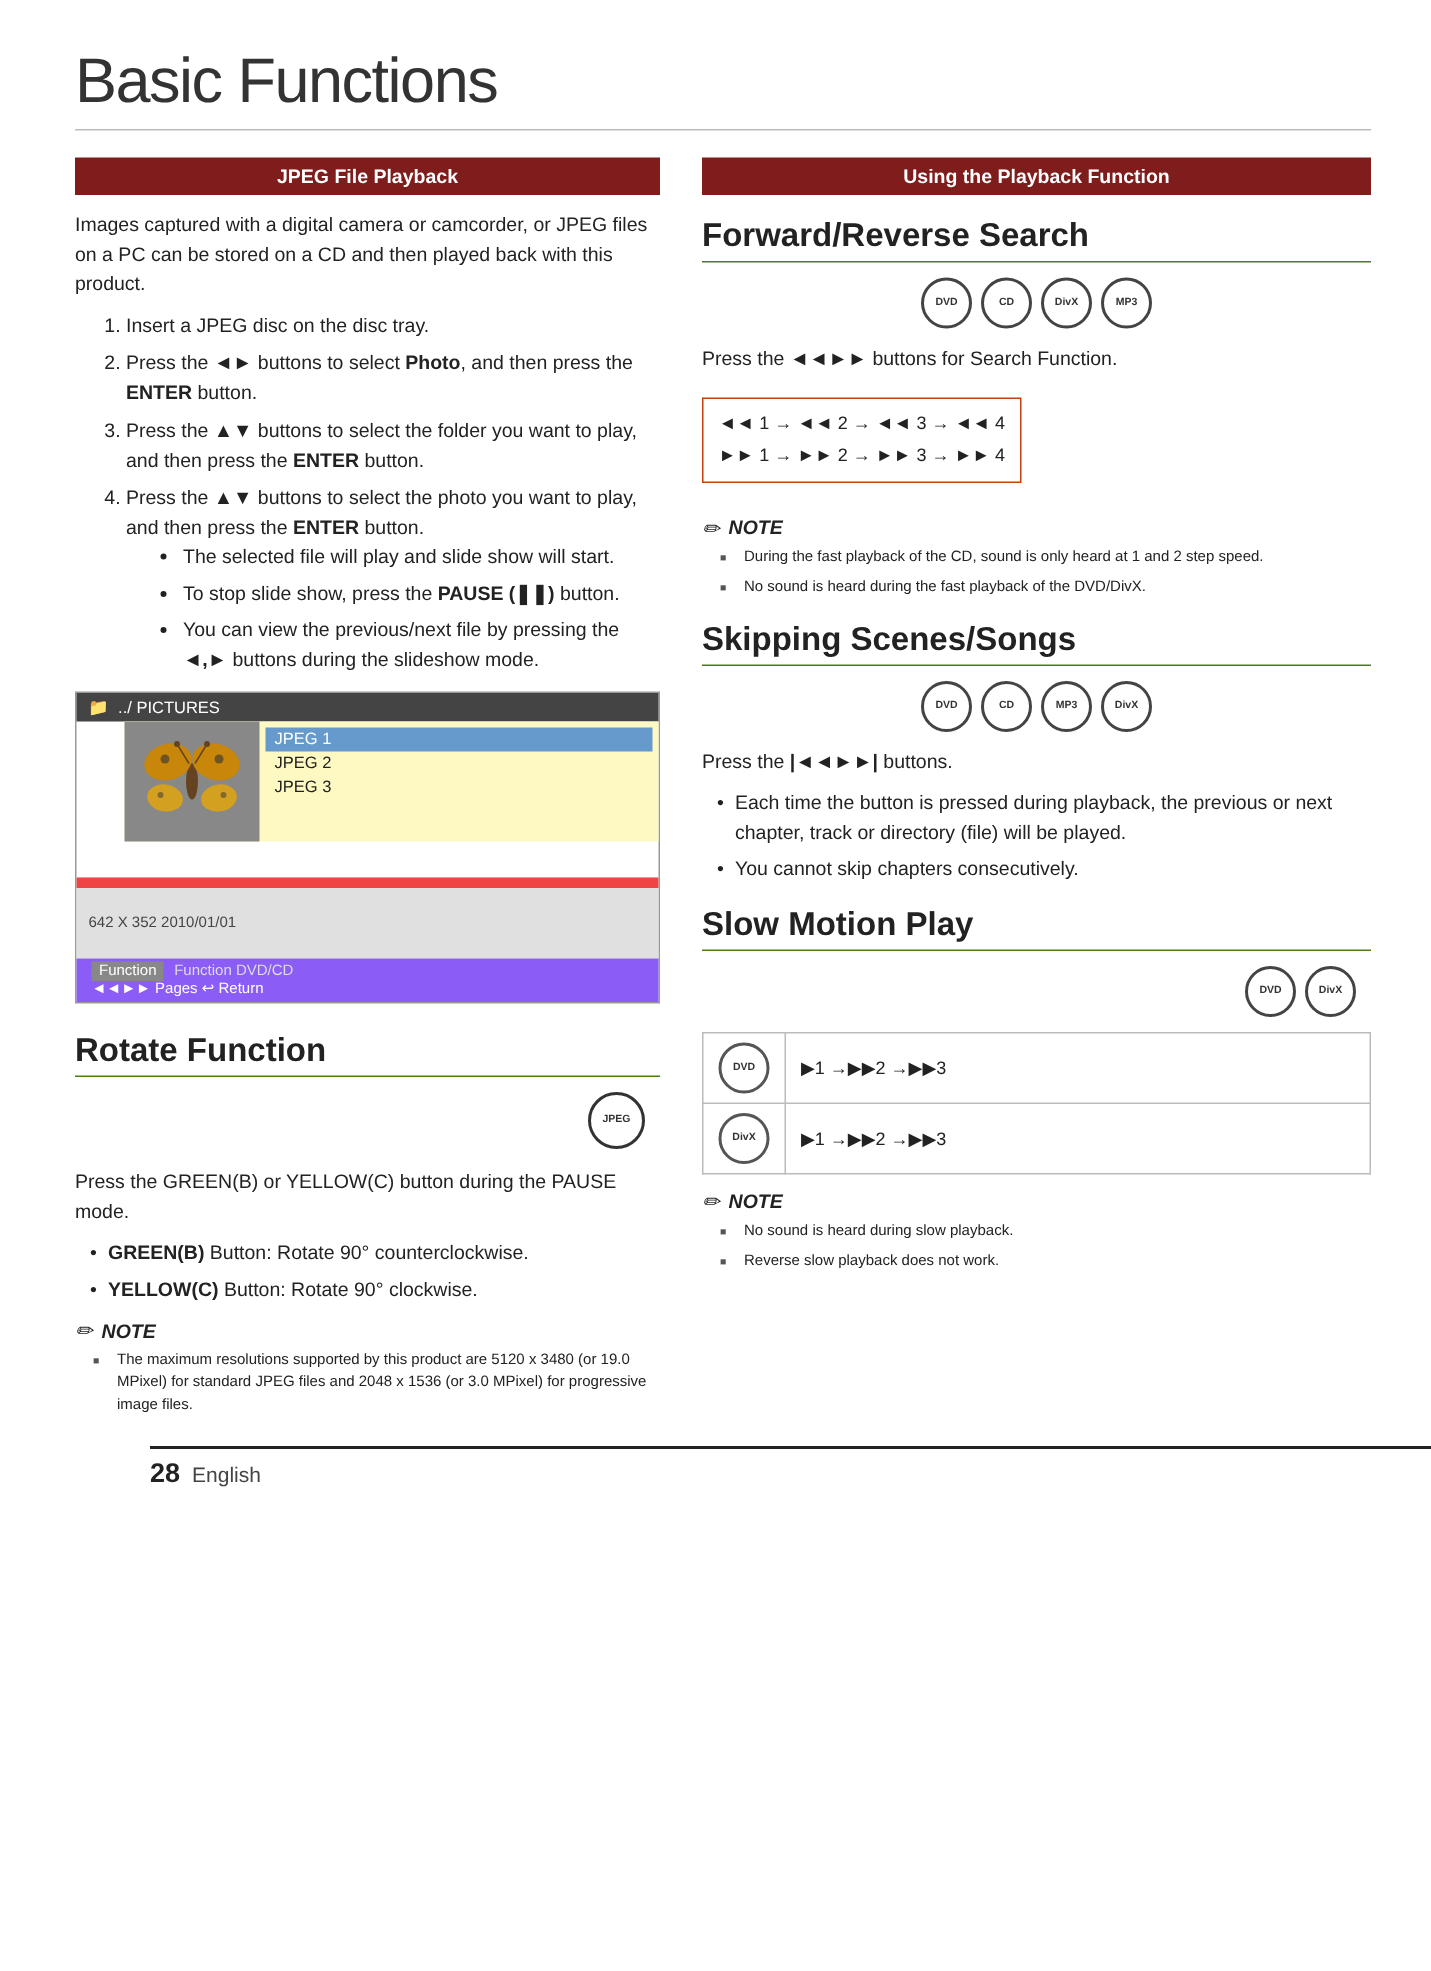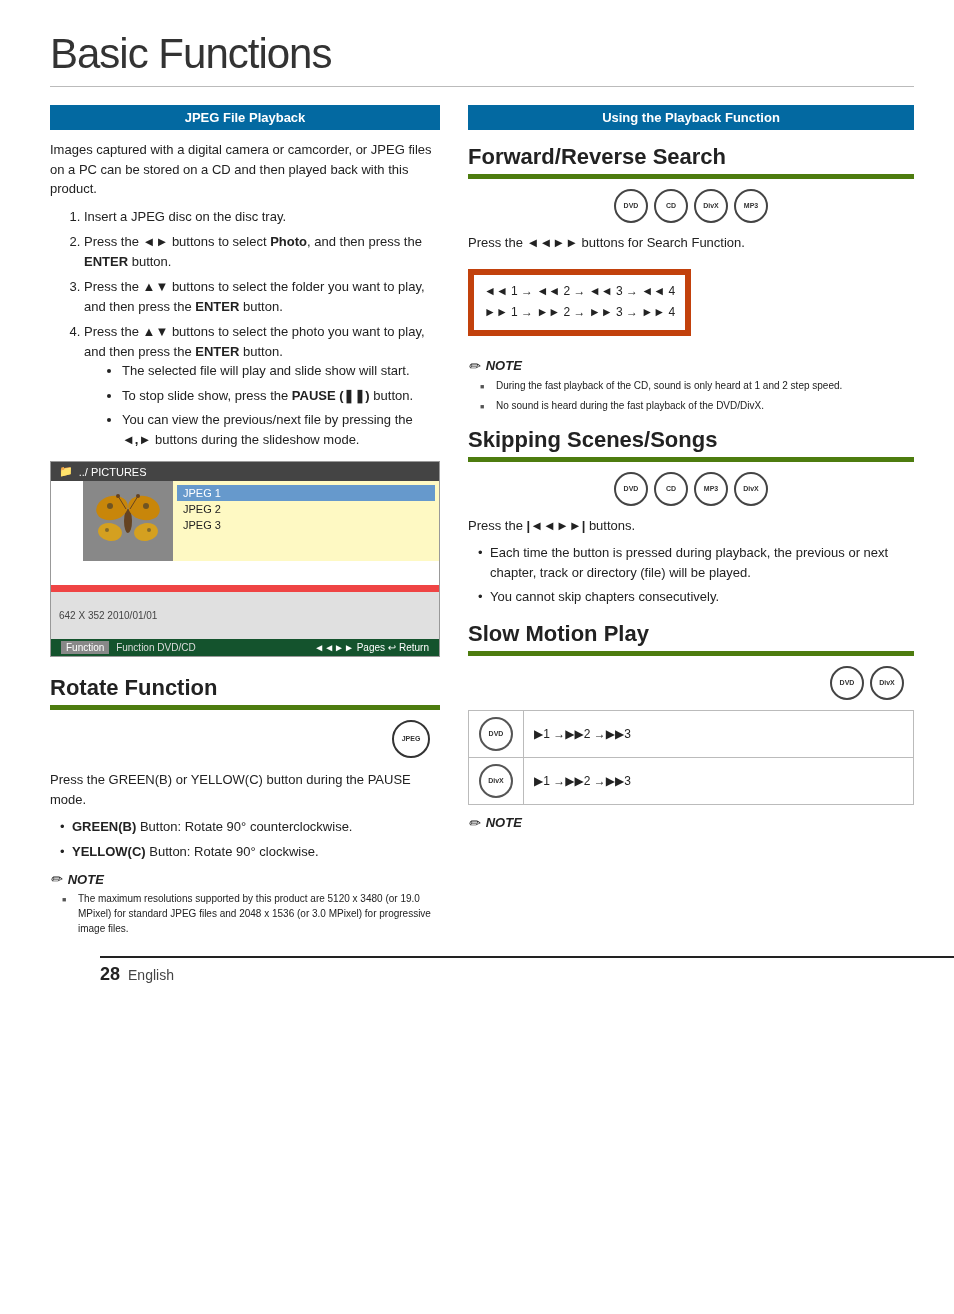--- a/index.html
+++ b/index.html
@@ -33,35 +33,35 @@
     .col-left {
       width: 390px;
       flex-shrink: 0;
     }
     .col-right {
       flex: 1;
     }
 
     
     .section-header {
-      background: #0369a1;
+      background: #7f1d1d;
       color: #fff;
       text-align: center;
       font-weight: bold;
       font-size: 13px;
       padding: 5px 8px;
       margin-bottom: 10px;
     }
 
     
     .subsection-title {
       font-size: 22px;
       font-weight: bold;
       color: #222;
-      border-bottom: 5px solid #4d7c0f;
+      border-bottom: 1px solid #4d7c0f;
       padding-bottom: 4px;
       margin-bottom: 10px;
       margin-top: 14px;
     }
 
     p { margin-bottom: 8px; line-height: 1.5; }
 
     ol { padding-left: 18px; margin-bottom: 10px; }
     ol li { margin-bottom: 6px; line-height: 1.5; margin-left: 16px; }
 
@@ -94,21 +94,21 @@
       line-height: 1.1;
       text-align: center;
     }
     .device-badge.dvd { border-color: #444; }
     .device-badge.cd { border-color: #444; }
     .device-badge.divx { border-color: #444; }
     .device-badge.mp3 { border-color: #444; }
 
     
     .search-seq {
-      border: 6px solid #c2410c;
+      border: 1px solid #c2410c;
       padding: 6px 10px;
       margin: 8px 0 12px 0;
       font-size: 12px;
       line-height: 1.8;
       display: inline-block;
       min-width: 200px;
     }
 
     
     .note-section {
@@ -196,26 +196,27 @@
     }
     .screen-meta {
       padding: 18px 8px;
       font-size: 10px;
       color: #444;
       background: #e0e0e0;
       border-top: 7px solid #ef4444;
       margin-top: 24px;
     }
     .screen-footer {
-      background: #14532d;
+      background: #8b5cf6;
       color: #fff;
       padding: 3px 10px;
       font-size: 10px;
       display: flex;
       justify-content: space-between;
+      flex-direction: column;
     }
     .screen-footer-btn {
       background: #888;
       color: #fff;
       padding: 1px 5px;
       font-size: 10px;
       margin-right: 4px;
     }
 
     
@@ -472,20 +473,24 @@
             <td>▶1 →▶▶2 →▶▶3</td>
           </tr>
         </tbody>
       </table>
 
       <div class="note-section">
         <div class="note-title">
           <span class="pencil-icon">✏</span>
           <span class="bold">NOTE</span>
         </div>
+        <ul class="note-list">
+          <li>No sound is heard during slow playback.</li>
+          <li>Reverse slow playback does not work.</li>
+        </ul>
       </div>
     </div>
 
   </div>
 </div>
 
 <div class="page-footer" style="position:relative; margin-top: 40px; border-top: 2px solid #222; padding-top: 6px;">
   <span class="page-num">28</span>
   <span class="page-lang">English</span>
 </div>

